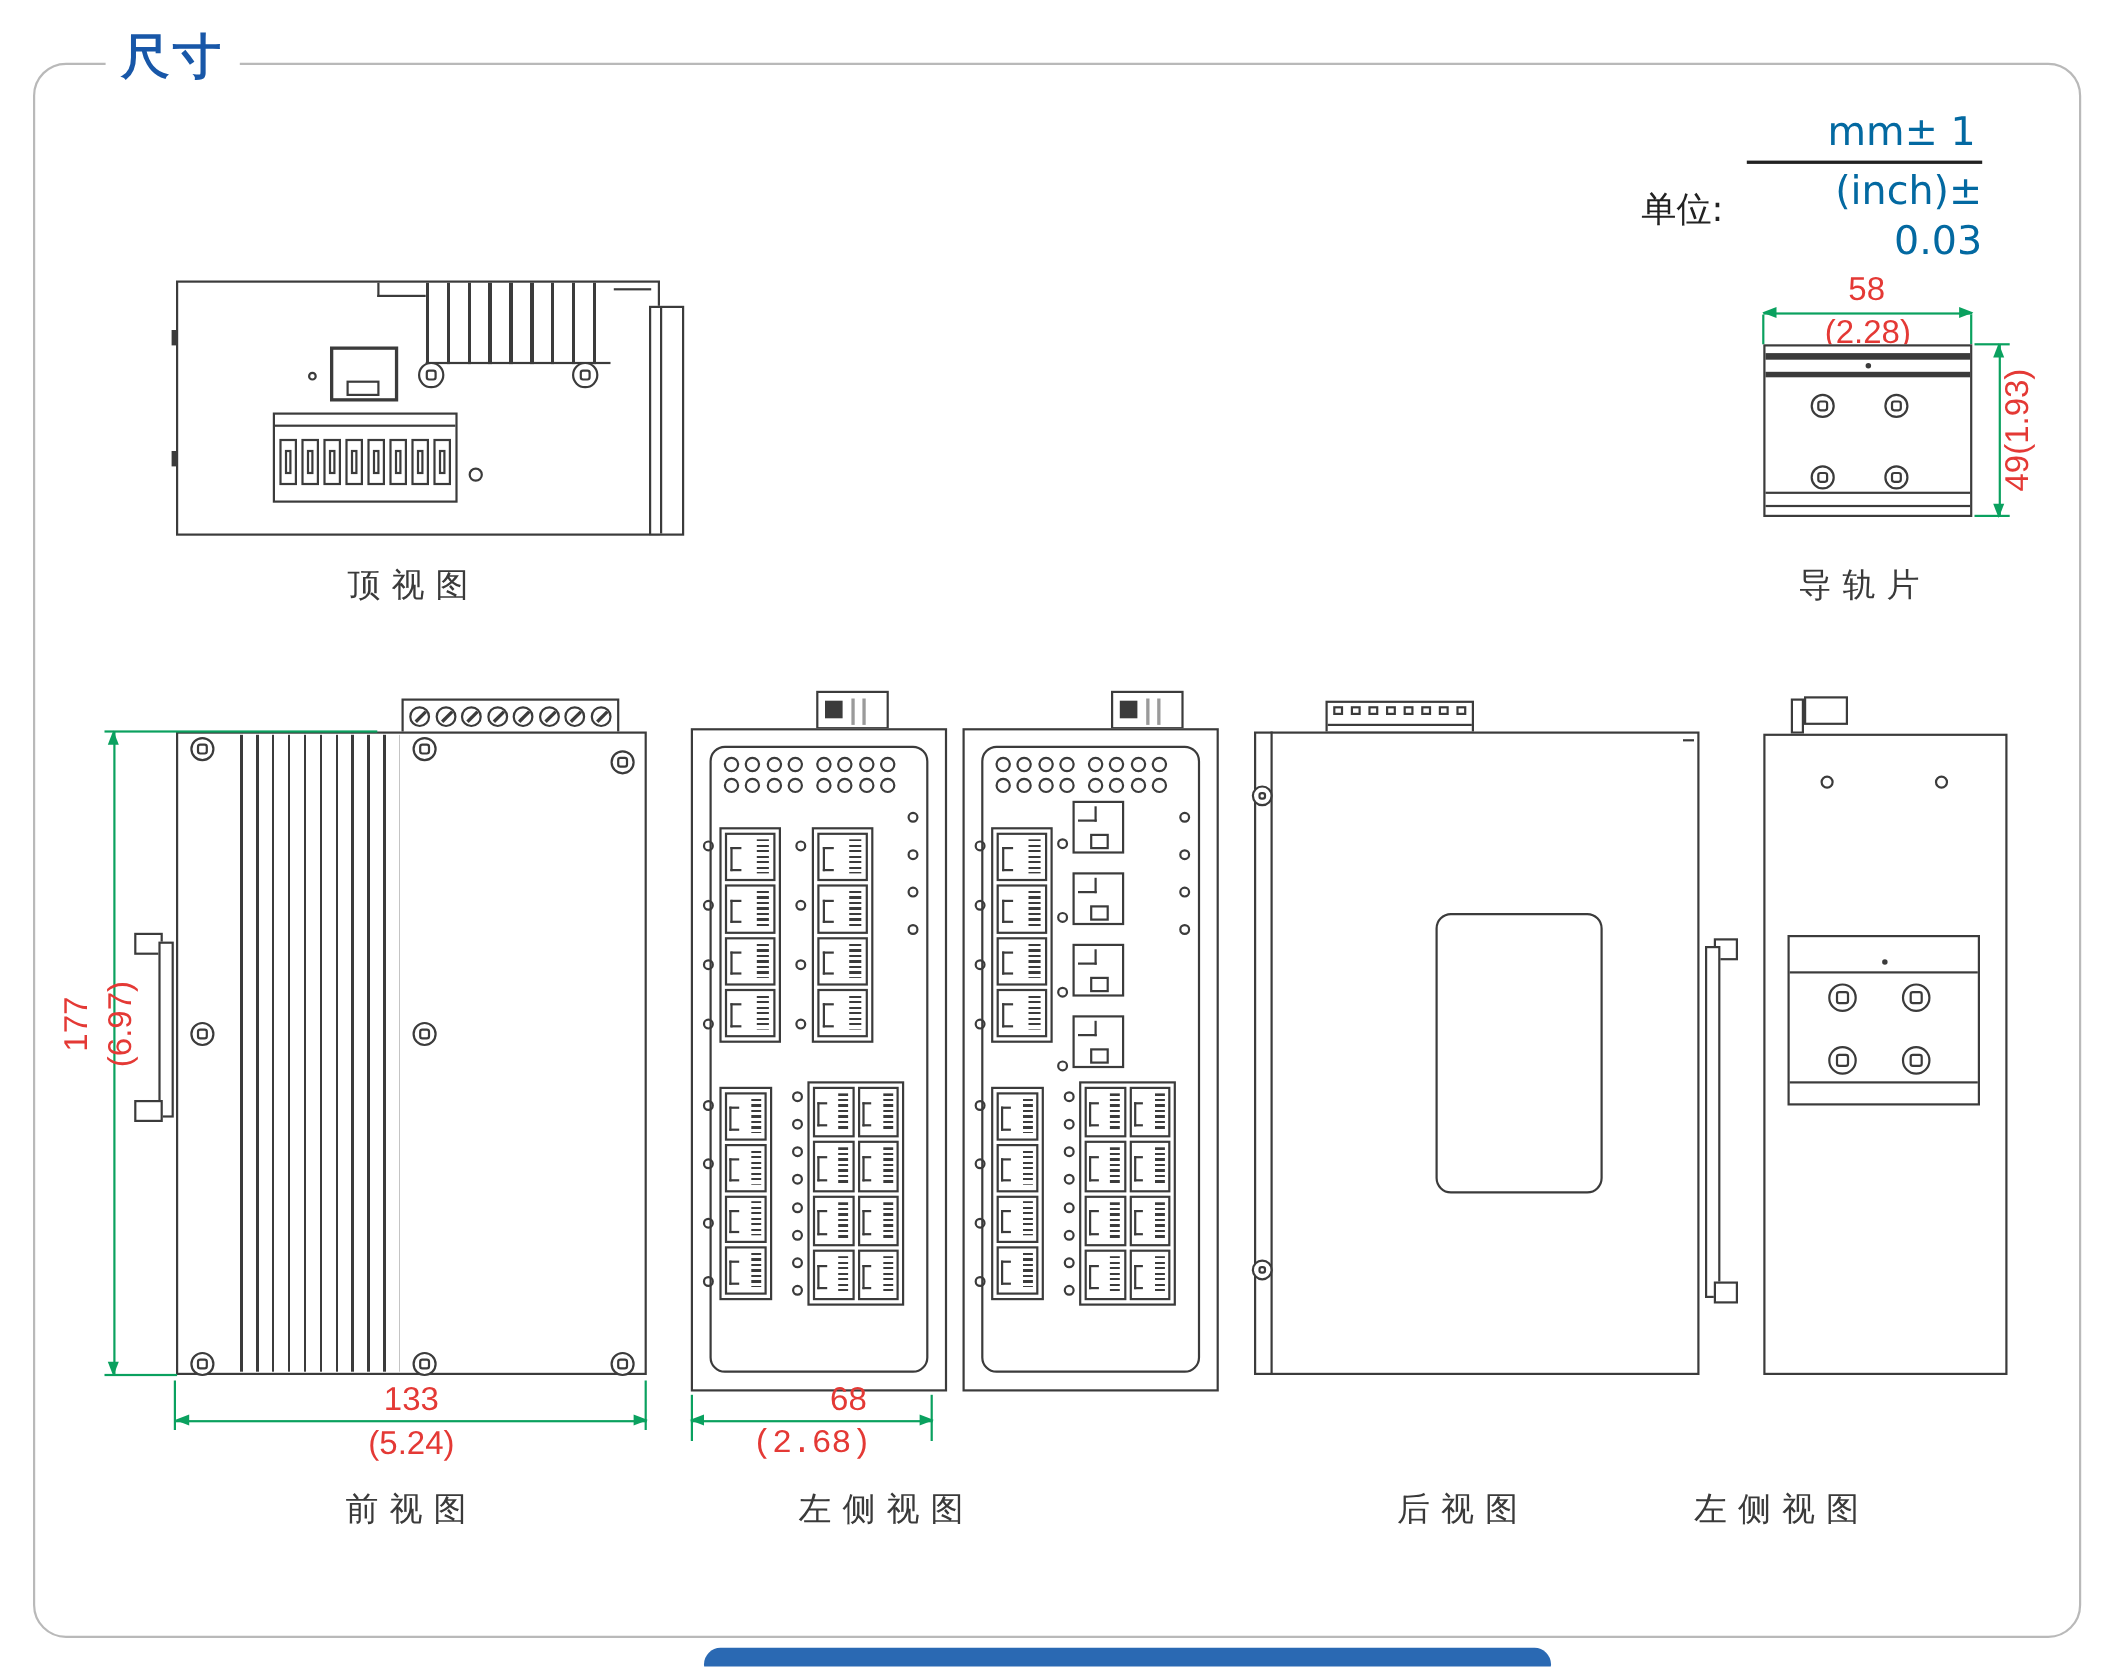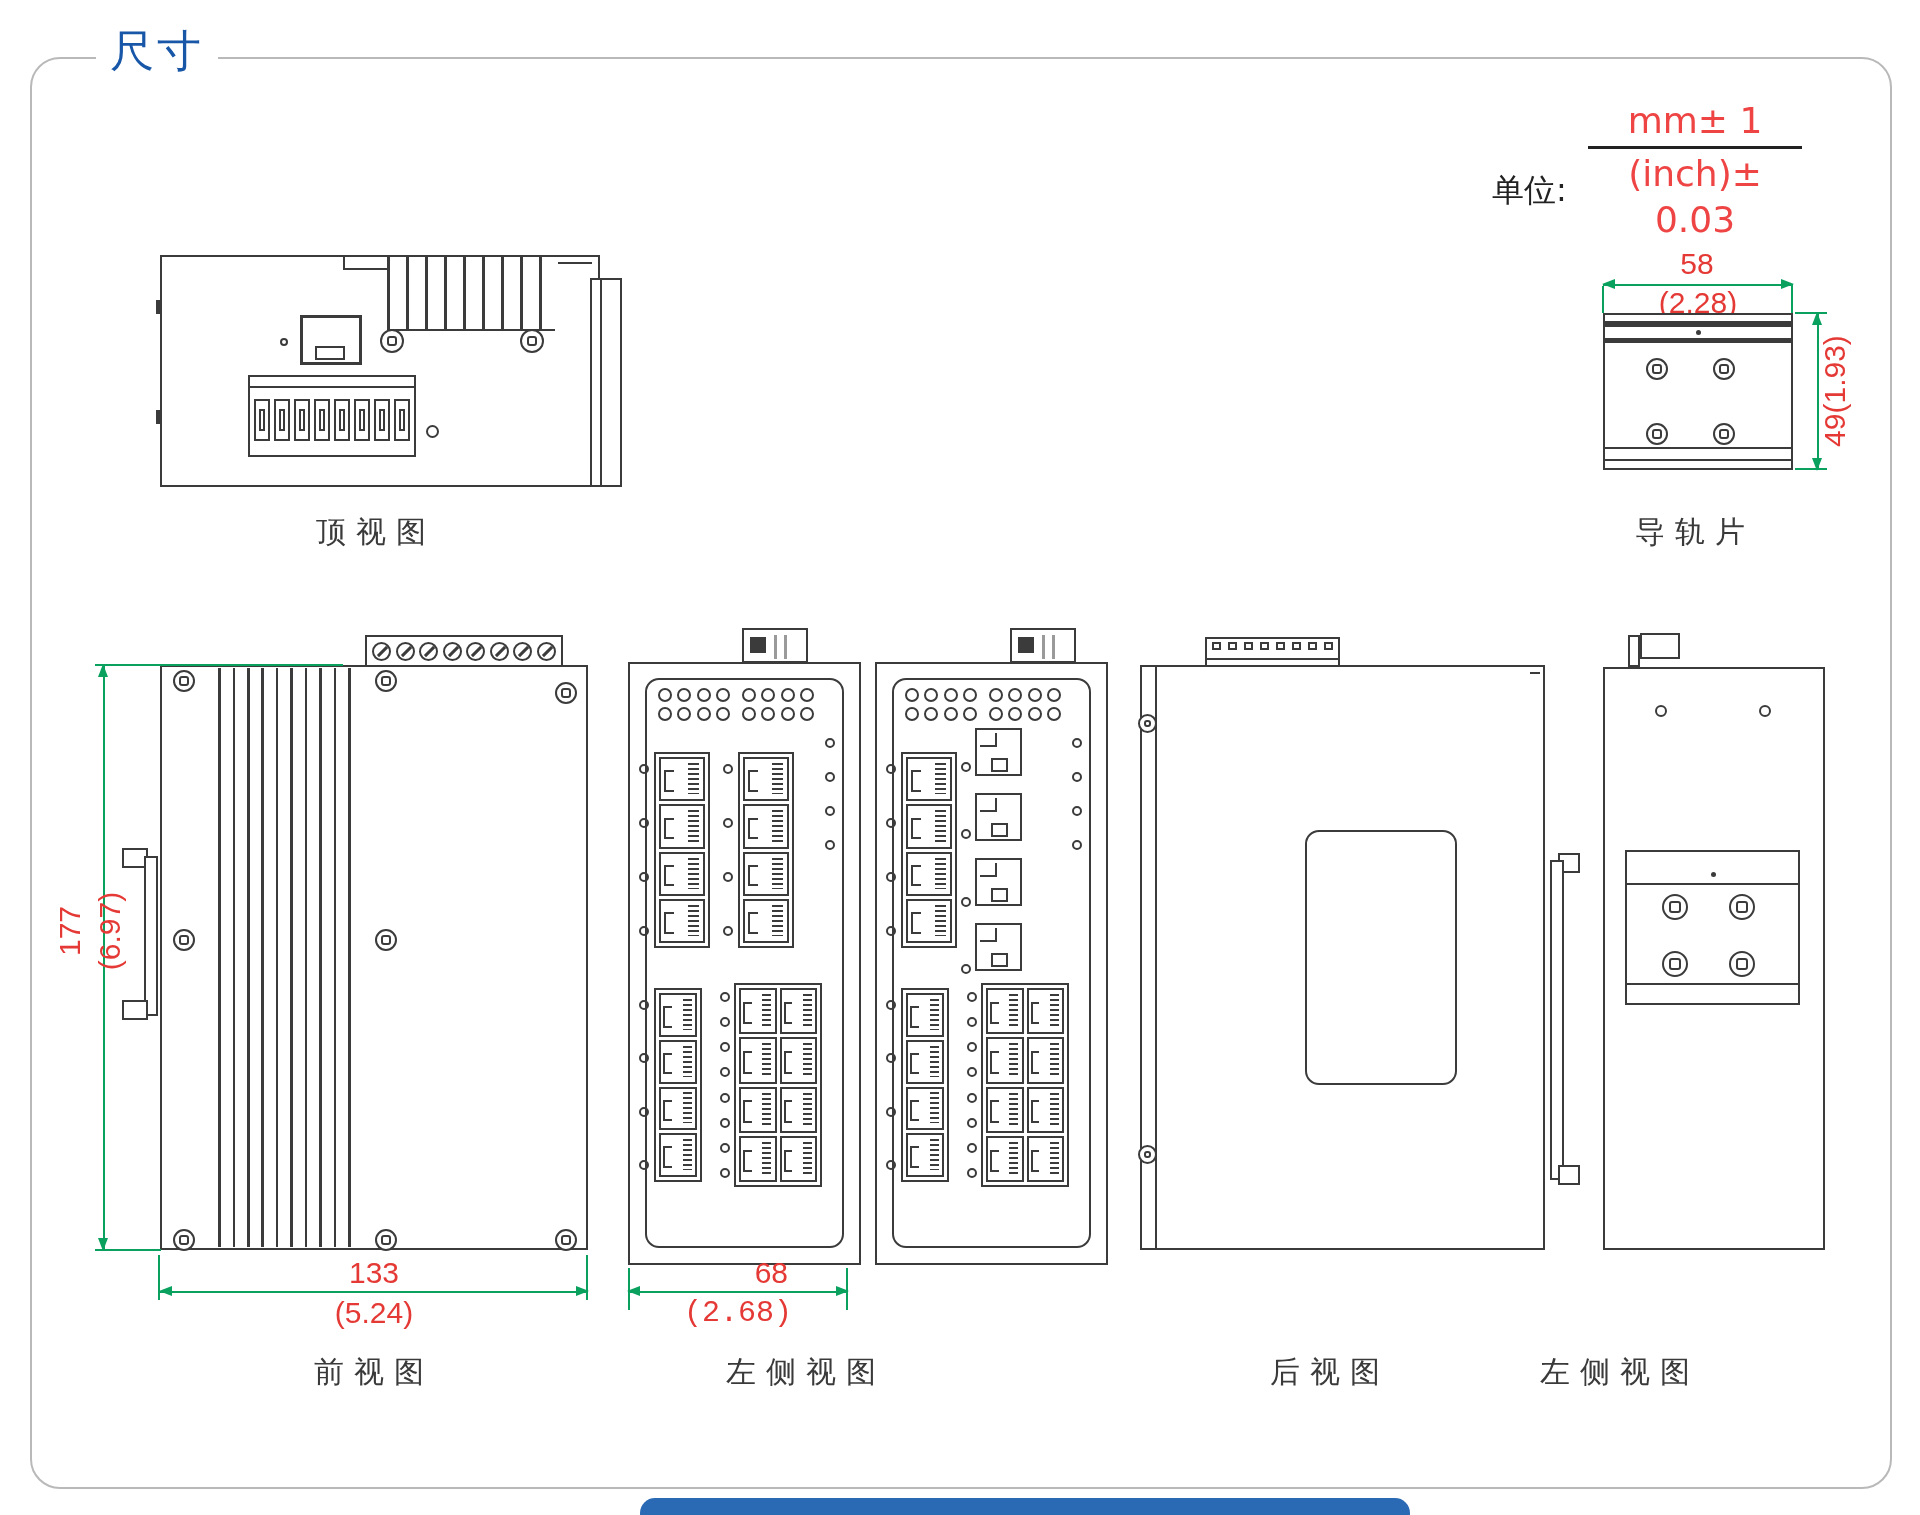--- a/index.html
+++ b/index.html
@@ -47,23 +47,23 @@
   .dimh::before{content:"";position:absolute;left:-1px;top:-5px;border-top:5px solid transparent;border-bottom:5px solid transparent;border-right:13px solid var(--green);}
   .dimh::after{content:"";position:absolute;right:-1px;top:-5px;border-top:5px solid transparent;border-bottom:5px solid transparent;border-left:13px solid var(--green);}
   .dimv{position:absolute;width:2px;background:var(--green);}
   .dimv::before{content:"";position:absolute;top:-1px;left:-5px;border-left:5px solid transparent;border-right:5px solid transparent;border-bottom:13px solid var(--green);}
   .dimv::after{content:"";position:absolute;bottom:-1px;left:-5px;border-left:5px solid transparent;border-right:5px solid transparent;border-top:13px solid var(--green);}
   .dimtext{position:absolute;color:var(--red);font-size:30px;line-height:32px;text-align:center;white-space:nowrap;font-family:"Liberation Sans",sans-serif;}
   .rot{transform:rotate(-90deg);transform-origin:center;}
   .vlabel{position:absolute;color:#3a3a3a;font-size:30px;letter-spacing:10px;text-align:center;white-space:nowrap;}
   .page-border{position:absolute;left:30px;top:57px;width:1862px;height:1432px;border:2px solid var(--border);border-radius:30px;box-sizing:border-box;}
   .main-title{position:absolute;left:96px;top:22px;background:#fff;color:var(--blue);
-    font-size:44px;font-weight:normal;letter-spacing:3px;padding:0 14px;z-index:5;}
+    font-size:44px;font-weight:bold;letter-spacing:3px;padding:0 14px;z-index:5;}
   .unit-label{position:absolute;left:1492px;top:130px;font-size:32px;color:#222;margin-top:39px;}
-  .fraction{position:absolute;left:1588px;top:98px;width:214px;text-align:center;color:#ef4444;}
+  .fraction{position:absolute;left:1588px;top:98px;width:214px;text-align:right;color:#0369a1;}
   .fraction .num{font-size:36px;line-height:46px;border-bottom:3px solid #222;padding:0 6px 2px 6px;}
   .fraction .den{font-size:36px;line-height:46px;padding-top:2px;}
   .footer-bar{position:absolute;left:640px;top:1498px;width:770px;height:30px;border-radius:15px;background:#2a69b3;}
   .conn-txt{position:absolute;background:#9a9a9a;}
 </style>
 </head>
 <body>
 
 <div class="page-border"></div>
 <div class="main-title">尺寸</div>

